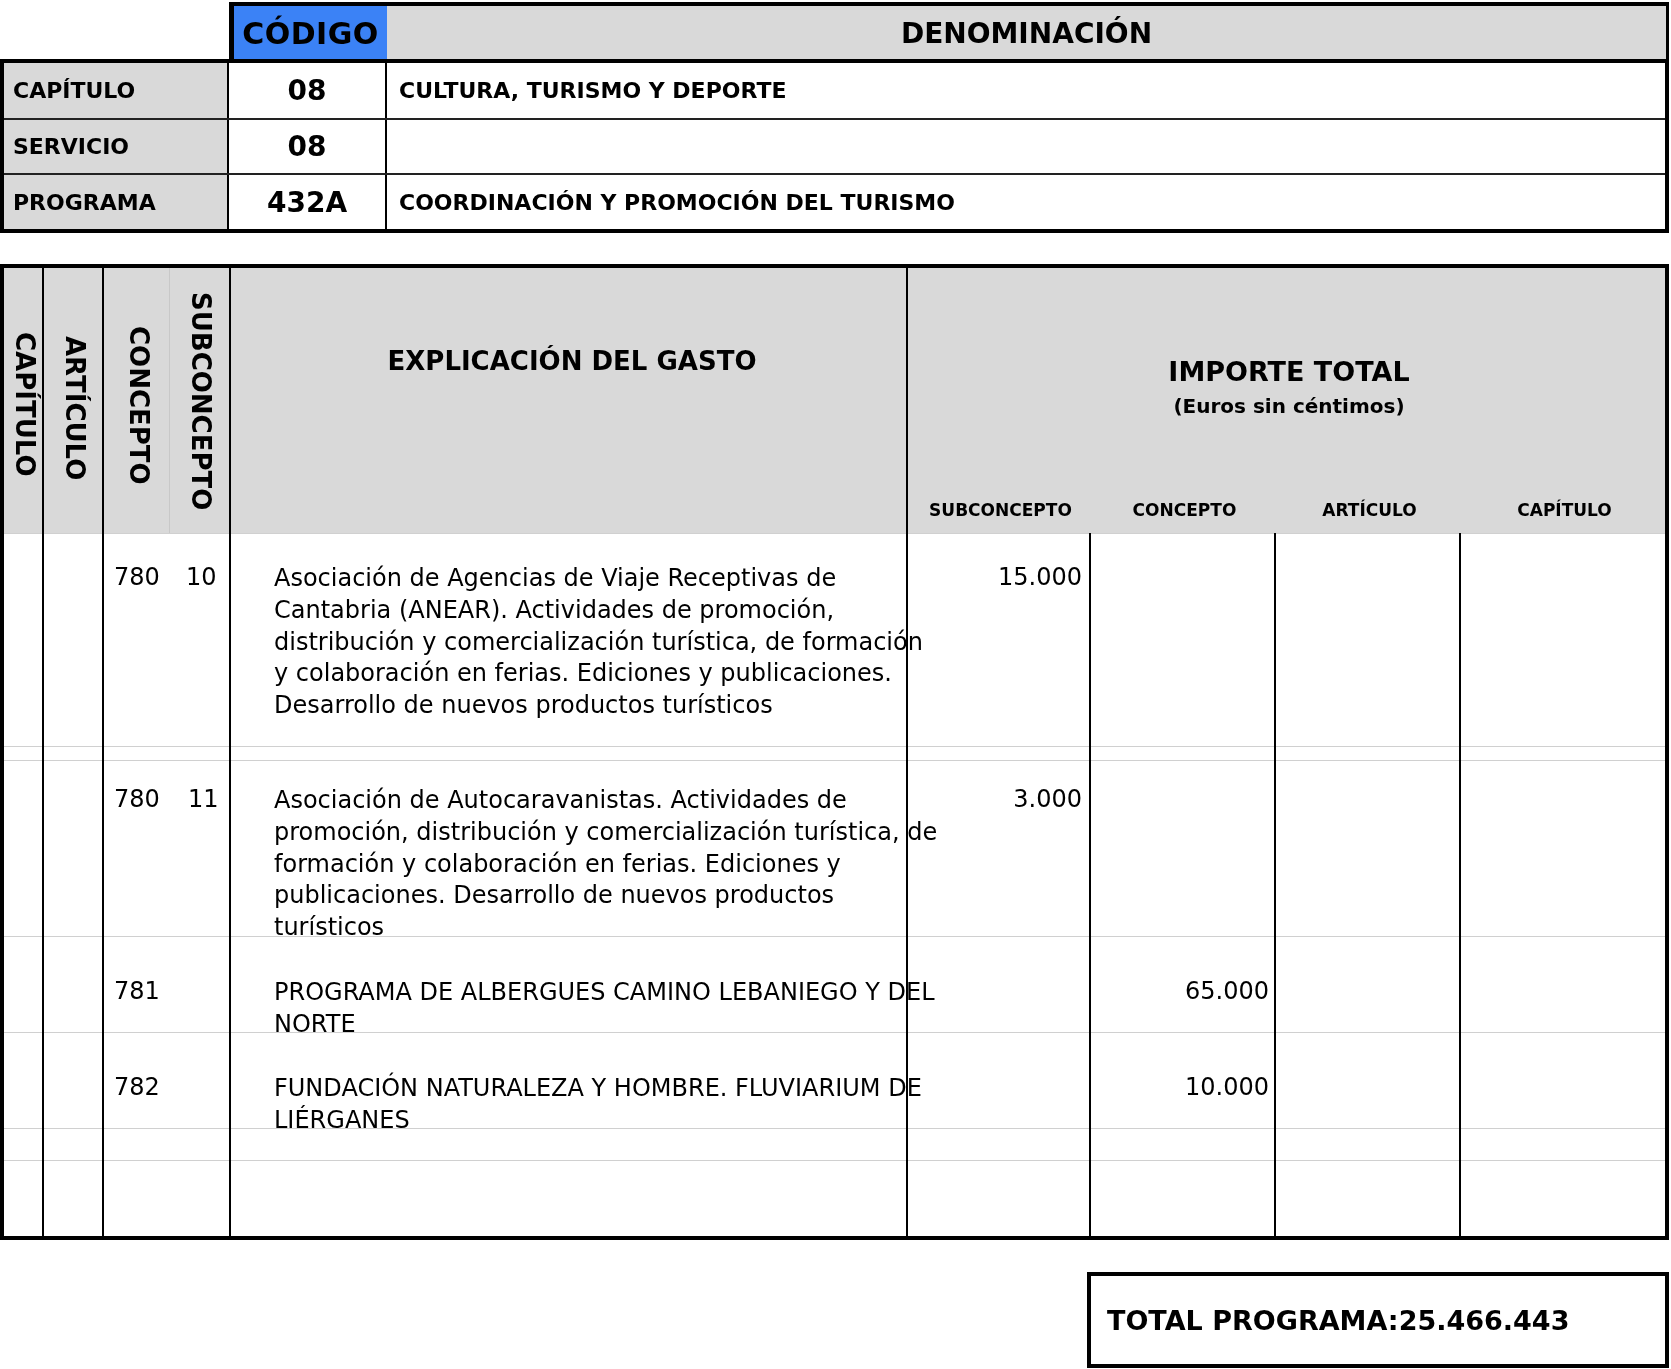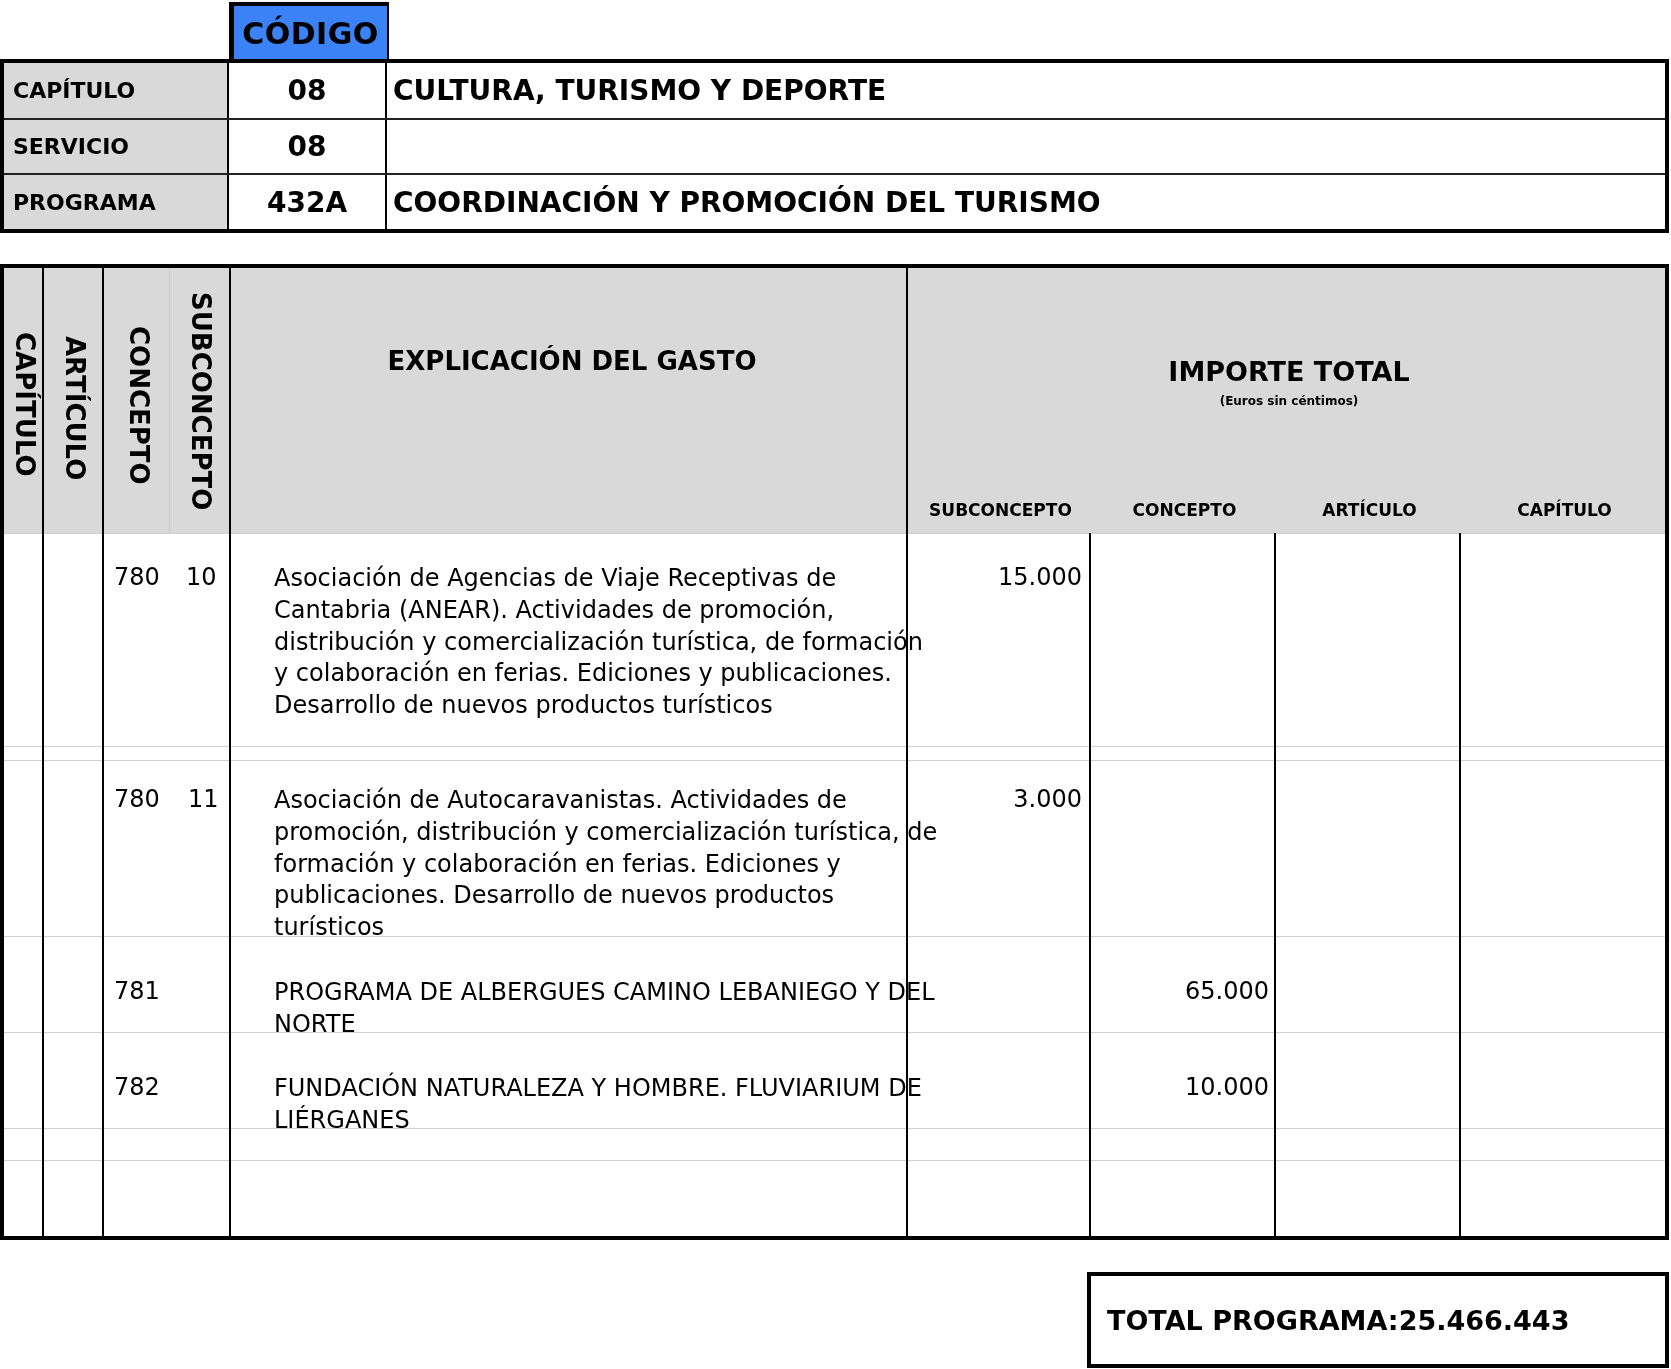--- a/index.html
+++ b/index.html
@@ -33,22 +33,22 @@
     width: 225px; background: #d9d9d9; border-right: 2px solid #000;
     display: flex; align-items: center; padding-left: 9px;
     font-weight: bold; font-size: 22px;
   }
   .id-code {
     width: 158px; border-right: 2px solid #000;
     display: flex; align-items: center; justify-content: center;
     font-weight: bold; font-size: 28px;
   }
   .id-denom {
-    flex: 1; display: flex; align-items: center; padding-left: 6px;
-    font-weight: bold; font-size: 28px;
+    flex: 1; display: flex; align-items: center; padding-left: 12px;
+    font-weight: bold; font-size: 22px;
   }
 
   
   .main-table {
     position: absolute; left: 0; top: 264px; width: 1669px; height: 976px;
     border: 4px solid #000;
   }
   .main-head {
     position: absolute; left: 0; top: 0; width: 100%; height: 265px;
     background: #d9d9d9;
@@ -64,21 +64,21 @@
     position: absolute; left: 231px; top: 0; width: 674px; height: 186px;
     display: flex; align-items: center; justify-content: center;
     font-weight: bold; font-size: 26px;
   }
   .head-importe-title {
     position: absolute; left: 905px; top: 88px; width: 760px; text-align: center;
     font-weight: bold; font-size: 27px;
   }
   .head-importe-sub {
     position: absolute; left: 905px; top: 126px; width: 760px; text-align: center;
-    font-weight: bold; font-size: 12px;
+    font-weight: bold; font-size: 20px;
   }
   .head-sub {
     position: absolute; top: 232px; text-align: center;
     font-weight: bold; font-size: 17px;
   }
 
   .main-body { position: absolute; left: 0; top: 265px; width: 100%; height: 703px; }
   .row-sep { position: absolute; left: 0; right: 0; height: 1px; background: #d0d0d0; }
 
   .cell-num { position: absolute; font-size: 24px; }
@@ -96,20 +96,21 @@
     padding: 0 16px 0 16px;
   }
   .total-label { font-weight: bold; font-size: 27px; }
   .total-value { font-weight: bold; font-size: 27px; }
 </style>
 </head>
 <body>
 
 <div class="id-table">
   <div class="id-header-codigo">CÓDIGO</div>
+  <div class="id-header-denom">DENOMINACIÓN</div>
 
   <div class="id-body">
     <div class="id-row r0">
       <div class="id-label">CAPÍTULO</div>
       <div class="id-code">08</div>
       <div class="id-denom">CULTURA, TURISMO Y DEPORTE</div>
     </div>
     <div class="id-row r1">
       <div class="id-label">SERVICIO</div>
       <div class="id-code">08</div>

